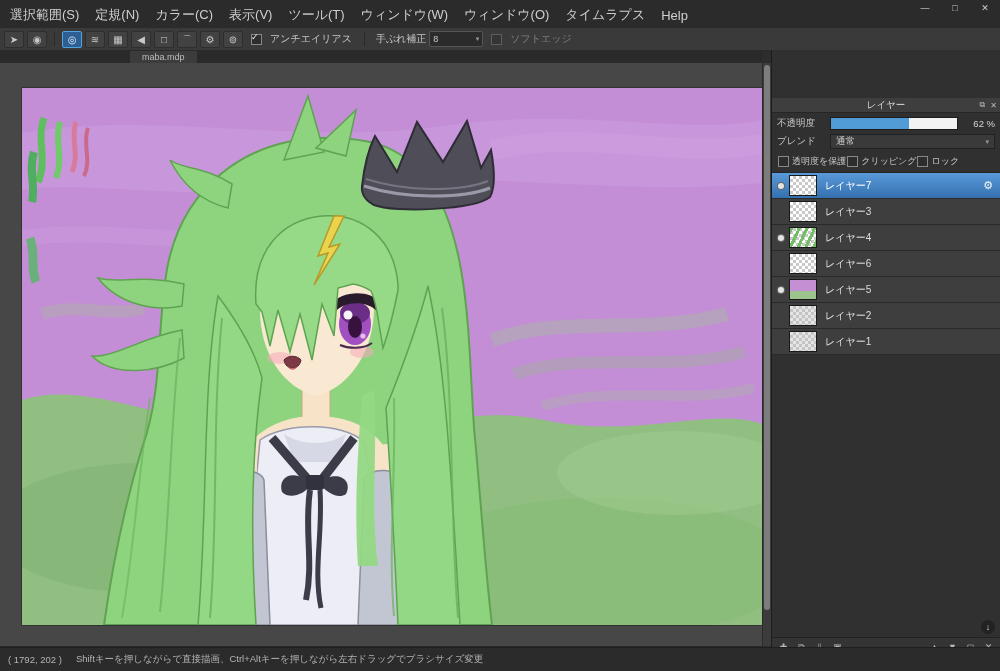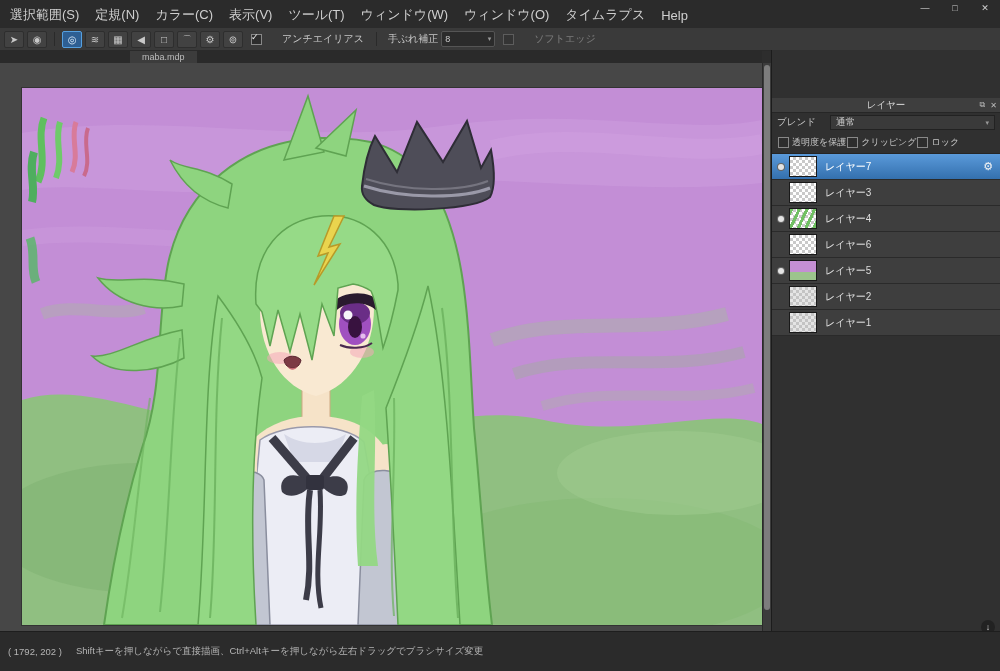--- a/index.html
+++ b/index.html
@@ -14,21 +14,21 @@
   .winbtn{width:30px;height:16px;background:transparent;border:none;color:#cfcfcf;font-size:9px;
           line-height:16px;text-align:center;padding:0;}
 
   
   .toolbar{position:absolute;top:28px;left:0;right:0;height:22px;background:#3a3a3a;
            border-bottom:1px solid #2a2a2a;display:flex;align-items:center;padding:0 4px;gap:3px;}
   .tbtn{width:20px;height:17px;background:#424242;border:1px solid #2e2e2e;color:#c8c8c8;font-size:10px;
         line-height:15px;text-align:center;padding:0;border-radius:2px;}
   .tbtn.active{background:#2e5f93;border-color:#55a0e0;color:#e4f2ff;}
   .tb-sep{width:1px;height:14px;background:#2a2a2a;margin:0 4px;}
-  .cb-wrap{display:flex;align-items:center;gap:20px;font-size:10px;color:#c8c8c8;margin:0 5px;white-space:nowrap;}
+  .cb-wrap{display:flex;align-items:center;gap:8px;font-size:10px;color:#c8c8c8;margin:0 5px;white-space:nowrap;}
   .cb-wrap.disabled{opacity:.45;}
   .cbx{width:9px;height:9px;border:1px solid #888;background:#2d2d2d;display:inline-block;position:relative;}
   .cbx.checked::after{content:"✓";position:absolute;left:-1px;top:-3px;font-size:9px;color:#eee;}
   .tb-label{font-size:10px;color:#c8c8c8;margin-left:4px;white-space:nowrap;}
   .dropdown{display:flex;align-items:center;justify-content:space-between;width:46px;height:14px;background:#2b2b2b;
             border:1px solid #555;font-size:9px;color:#ccc;padding:0 3px;border-radius:2px;}
   .dd-arrow{font-size:7px;color:#999;}
 
   
   .tabstrip{position:absolute;top:51px;left:0;width:762px;height:12px;background:#2a2a2a;}
@@ -84,21 +84,21 @@
 
   .panel-footer{position:absolute;left:0;right:0;bottom:0;height:18px;background:#343434;border-top:1px solid #222;
                 display:flex;align-items:center;padding:0 4px;gap:3px;}
   .pf-btn{width:15px;height:14px;background:transparent;border:none;color:#b8b8b8;font-size:9px;padding:0;line-height:14px;}
   .pf-spacer{flex:1;}
   .scroll-bottom{position:absolute;right:5px;bottom:22px;width:14px;height:14px;border-radius:50%;background:#222;
                  color:#ddd;font-size:9px;line-height:14px;text-align:center;border:none;padding:0;}
 
   
   .statusbar{position:absolute;left:0;right:0;bottom:0;height:15px;background:#2b2b2b;border-top:1px solid #1e1e1e;
-             display:flex;align-items:center;gap:14px;padding:12px 8px;font-size:9.5px;color:#b4b4b4;white-space:nowrap;text-align:center;}
+             display:flex;align-items:center;gap:14px;padding:4px 8px;font-size:9.5px;color:#b4b4b4;white-space:nowrap;text-align:center;}
 </style>
 </head>
 <body>
 
 <div class="app">
 
   <div class="menubar">
     <nav class="menus">
       <span class="menu-item">選択範囲(S)</span>
       <span class="menu-item">定規(N)</span>
@@ -241,20 +241,27 @@
 
   <div class="panel">
     <div class="panel-header">
       <span class="panel-title">レイヤー</span>
       <span class="ph-icons">
         <button class="ph-icon">⧉</button>
         <button class="ph-icon">✕</button>
       </span>
     </div>
 
+    <div class="op-row">
+      <span class="p-label">不透明度</span>
+      <div class="slider">
+        <div class="slider-fill" style="width: 62%;"></div>
+      </div>
+      <span class="op-val">62 %</span>
+    </div>
 
     <div class="blend-row">
       <span class="p-label">ブレンド</span>
       <div class="blend-select">
         <span>通常</span>
         <span class="dd-arrow">▾</span>
       </div>
     </div>
 
     <div class="opts-row">

